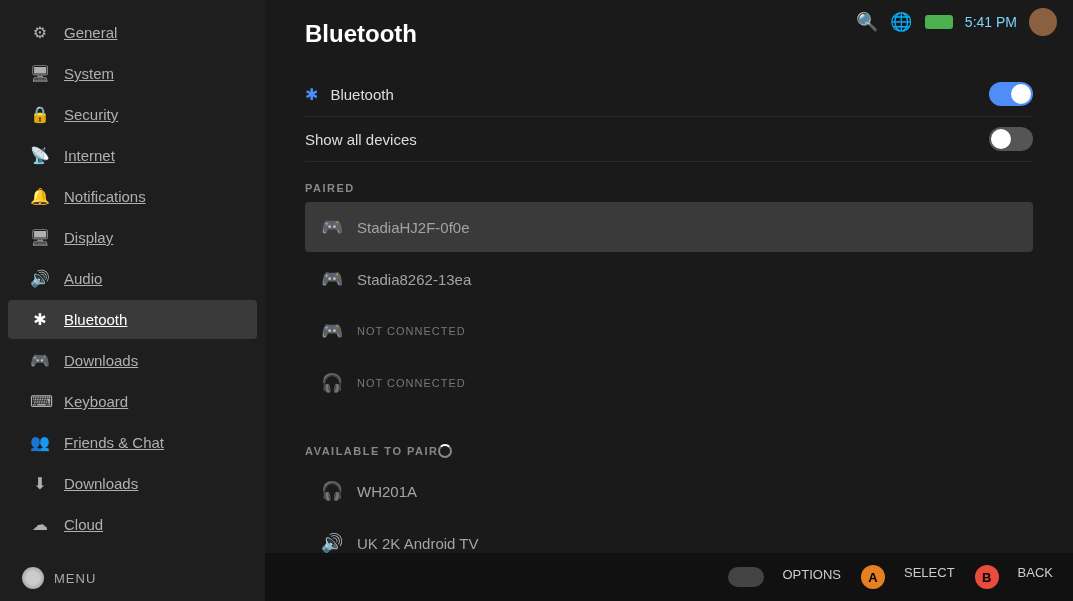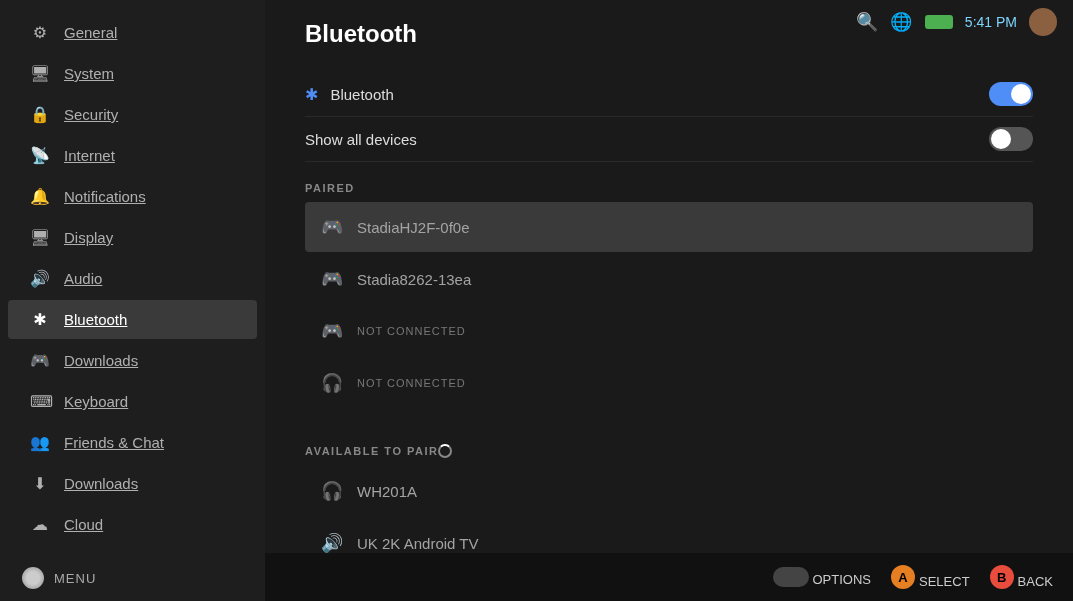--- a/index.html
+++ b/index.html
@@ -219,22 +219,22 @@
       height: 48px;
       background: #111;
       display: flex;
       align-items: center;
       justify-content: flex-end;
       padding: 0 20px;
       gap: 20px;
     }
     .bottom-action {
       display: flex;
-      align-items: flex-end;
-      gap: 4px;
+      align-items: flex-start;
+      gap: 19px;
       font-size: 13px;
       color: #ccc;
     }
     .btn-badge {
       width: 24px;
       height: 24px;
       border-radius: 50%;
       display: flex;
       align-items: center;
       justify-content: center;

